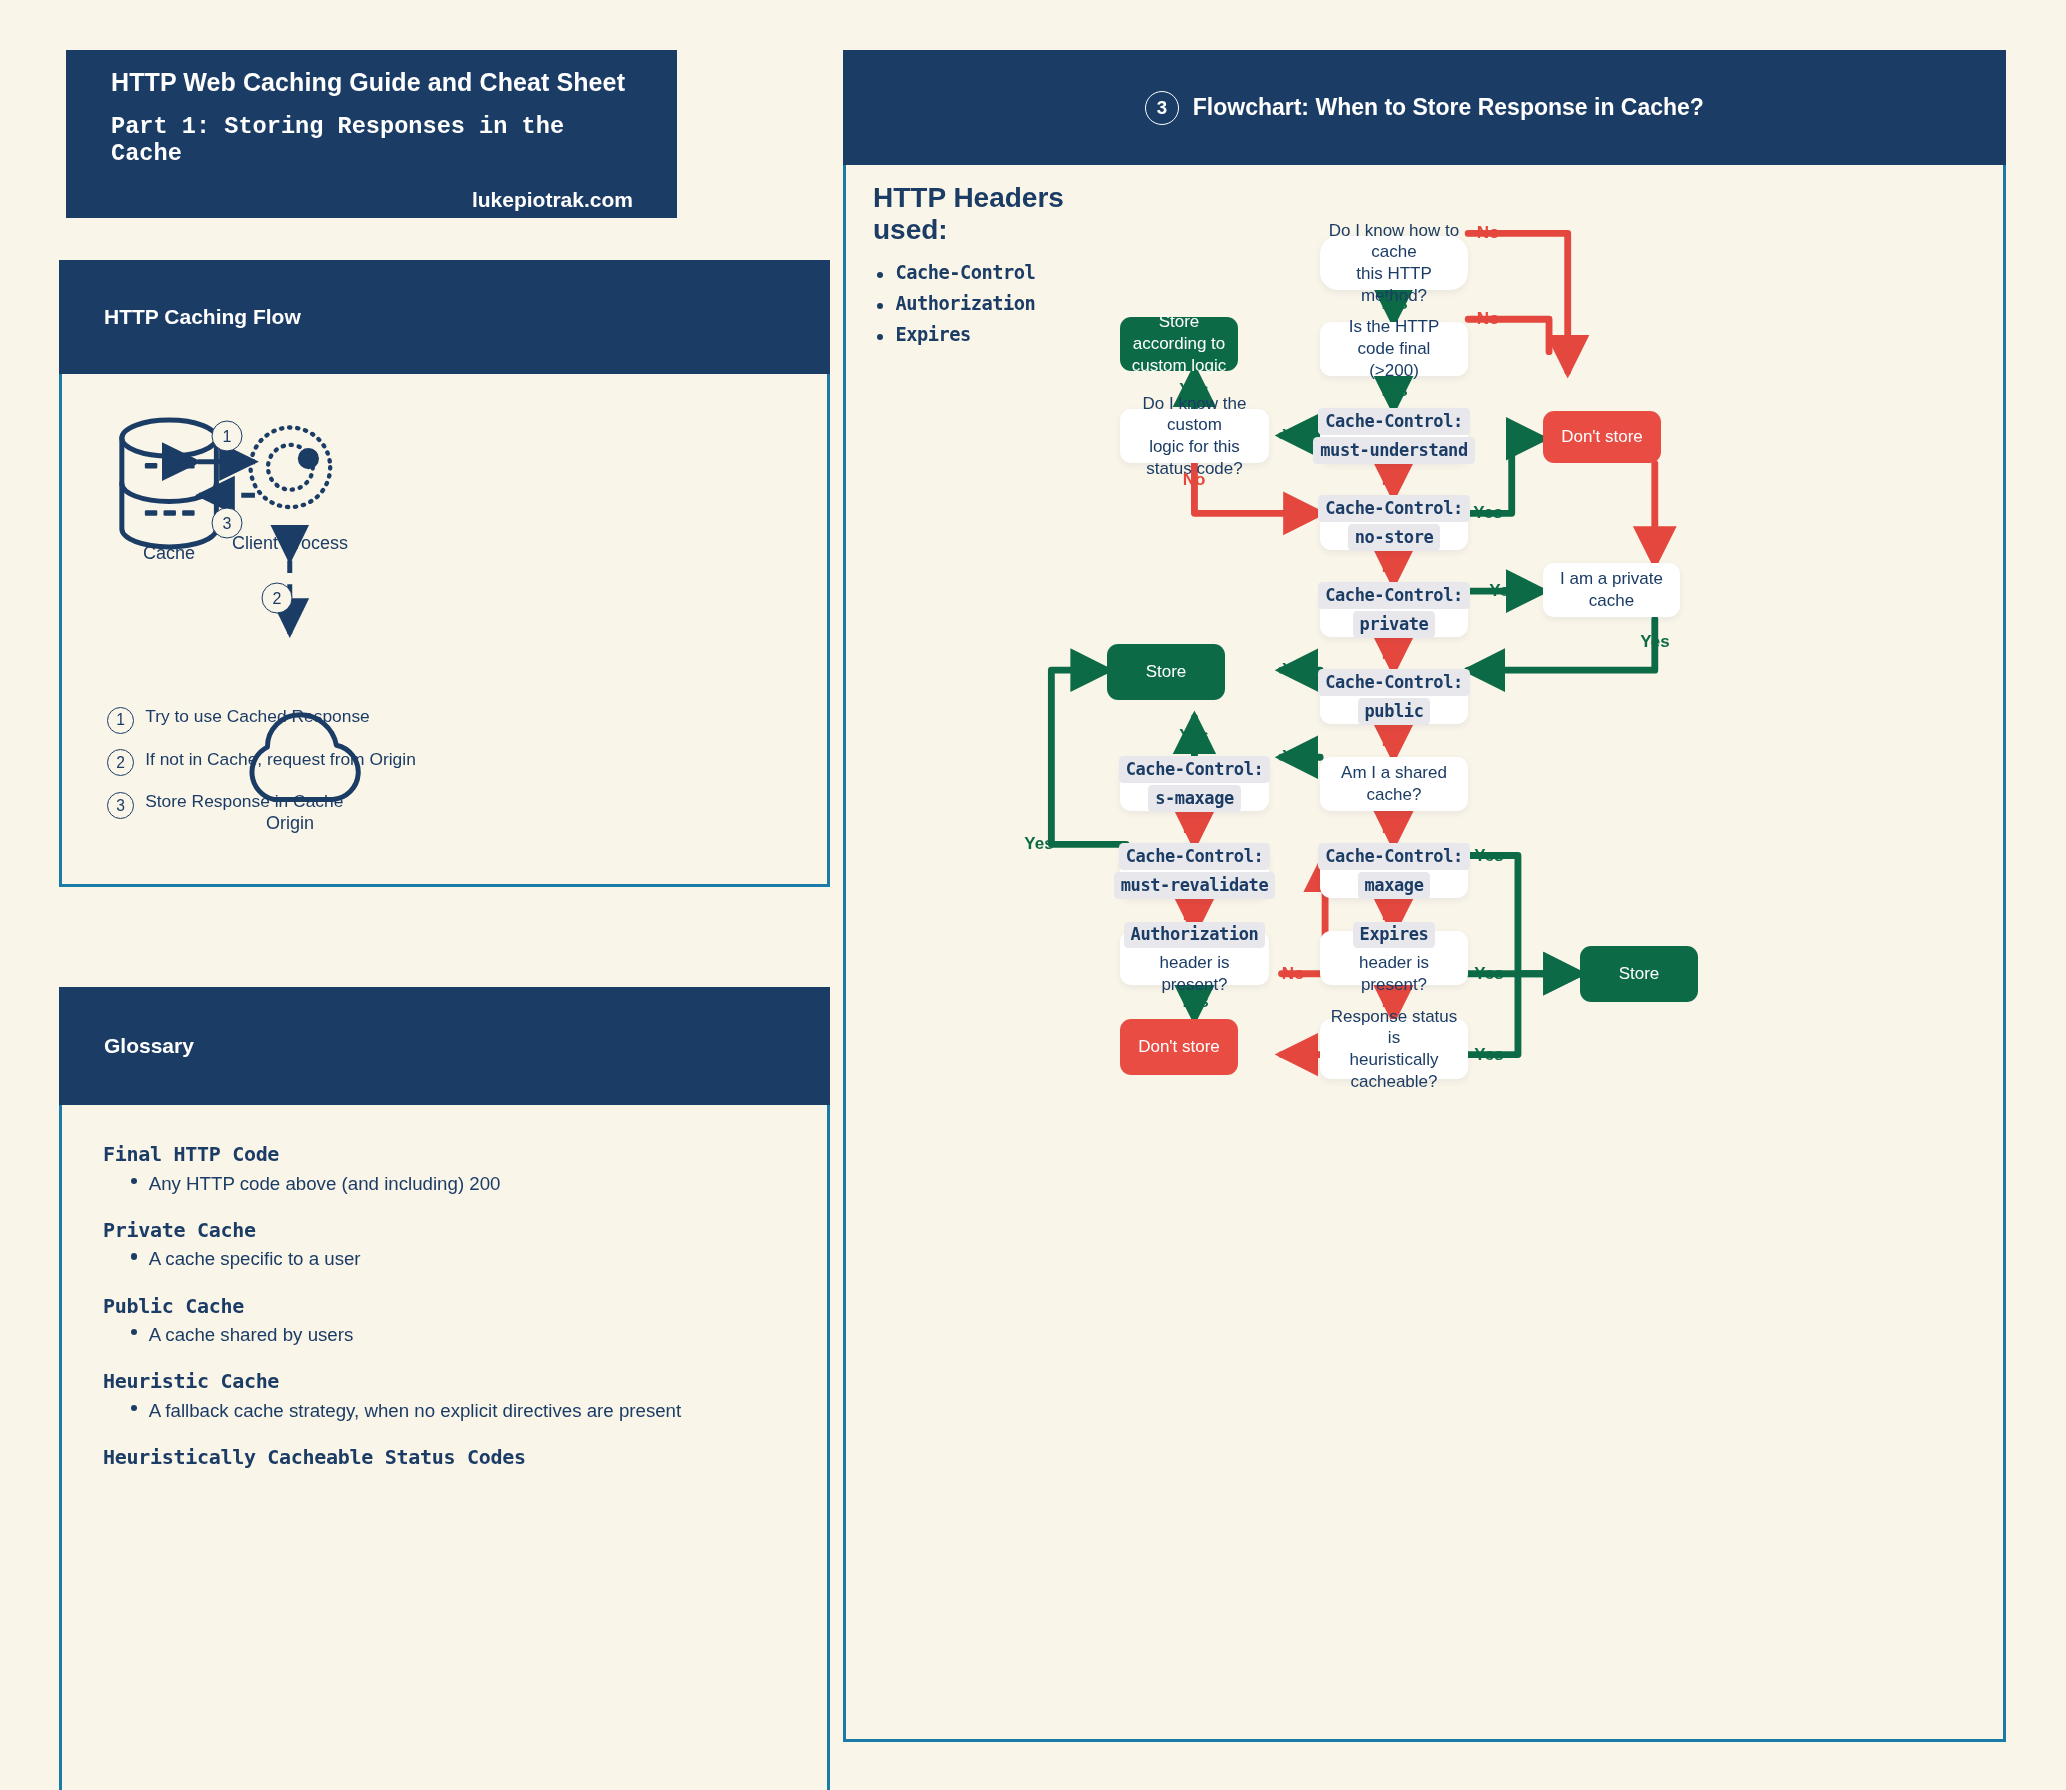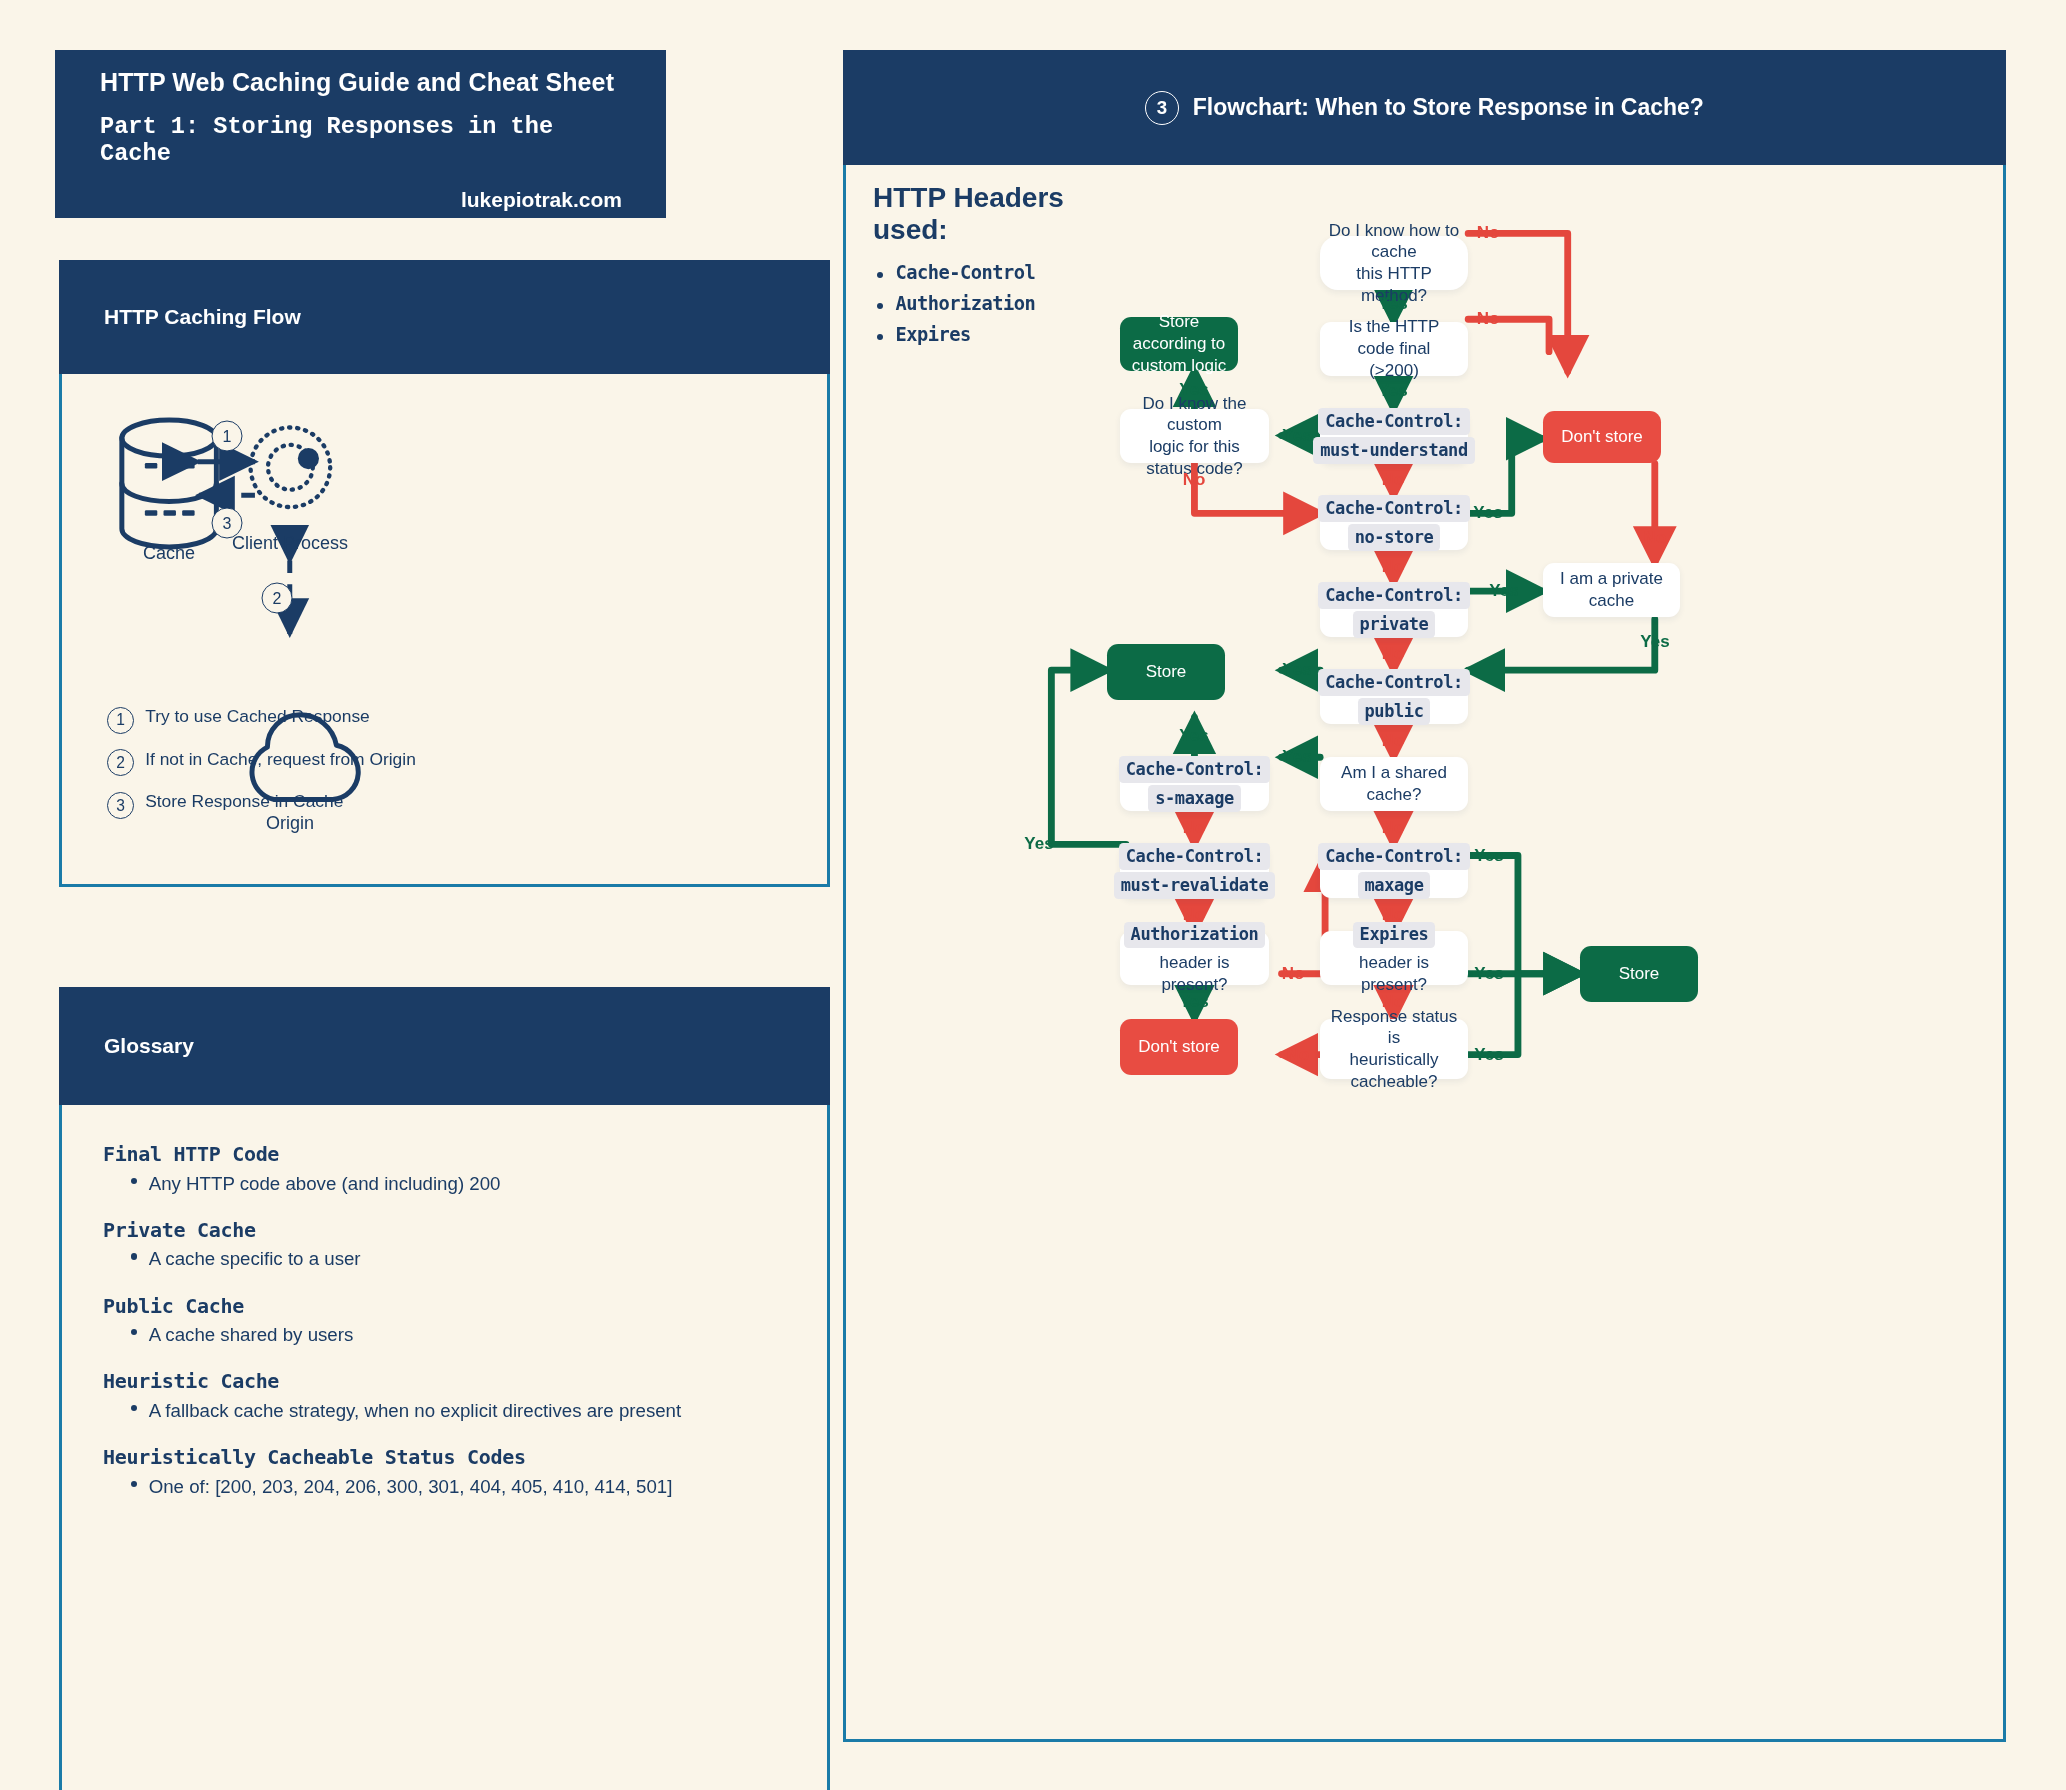--- a/index.html
+++ b/index.html
@@ -17,21 +17,21 @@
     background:#1B3C65;color:#FFFFFF;
     display:flex;flex-direction:column;justify-content:center;
     box-sizing:border-box;
   }
   .panel-body{
     background:#FAF5E9;
     border:3.7px solid #1A7BA8;border-top:none;
     box-sizing:border-box;
   }
   
-  #title-card{left:55px;top:50px;width:611px;height:168px;}
+  #title-card{left:66px;top:50px;width:611px;height:168px;}
   #title-card .line1{font-size:25px;font-weight:bold;letter-spacing:0.1px;}
   #title-card .line2{font-size:23.6px;font-weight:bold;margin-top:16px;font-family:Liberation Mono, monospace;}
   #title-card .site{font-size:21px;font-weight:bold;text-align:right;margin-top:21px;}
   #title-card .inner{padding:30px 44px 18.7px 45px;}
 
   
   #flow-panel{left:59px;top:260px;width:771px;height:627px;}
   #flow-panel .panel-head{height:114px;padding:0 45px;}
   #flow-panel .panel-head .t{font-size:21px;font-weight:bold;}
   #flow-panel .panel-body{height:513px;position:relative;}
@@ -223,21 +223,20 @@
   <div class="panel-body">
     <div class="gl-term">Final HTTP Code</div>
     <div class="gl-def">Any HTTP code above (and including) 200</div>
     <div class="gl-term">Private Cache</div>
     <div class="gl-def">A cache specific to a user</div>
     <div class="gl-term">Public Cache</div>
     <div class="gl-def">A cache shared by users</div>
     <div class="gl-term">Heuristic Cache</div>
     <div class="gl-def">A fallback cache strategy, when no explicit directives are present</div>
     <div class="gl-term">Heuristically Cacheable Status Codes</div>
-    <div class="gl-def">One of: [200, 203, 204, 206, 300, 301, 404, 405, 410, 414, 501]</div>
   </div>
 </div>
 
 <div class="panel" id="chart-panel">
   <div class="panel-head">
     <div class="badge">3</div>
     <div class="t">Flowchart: When to Store Response in Cache?</div>
   </div>
   <div class="panel-body">
 

